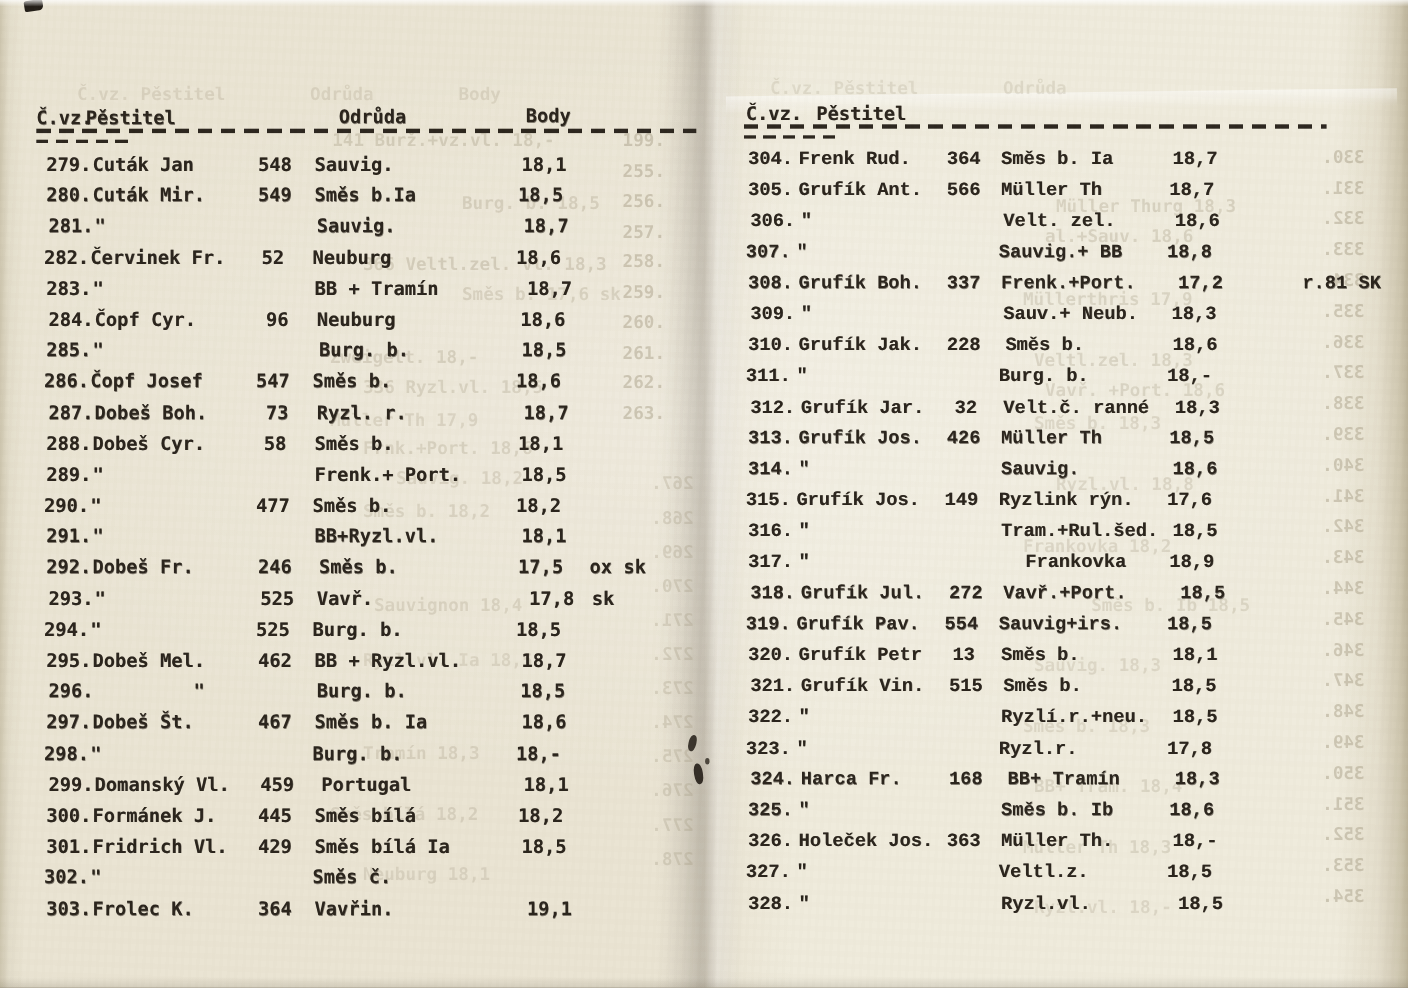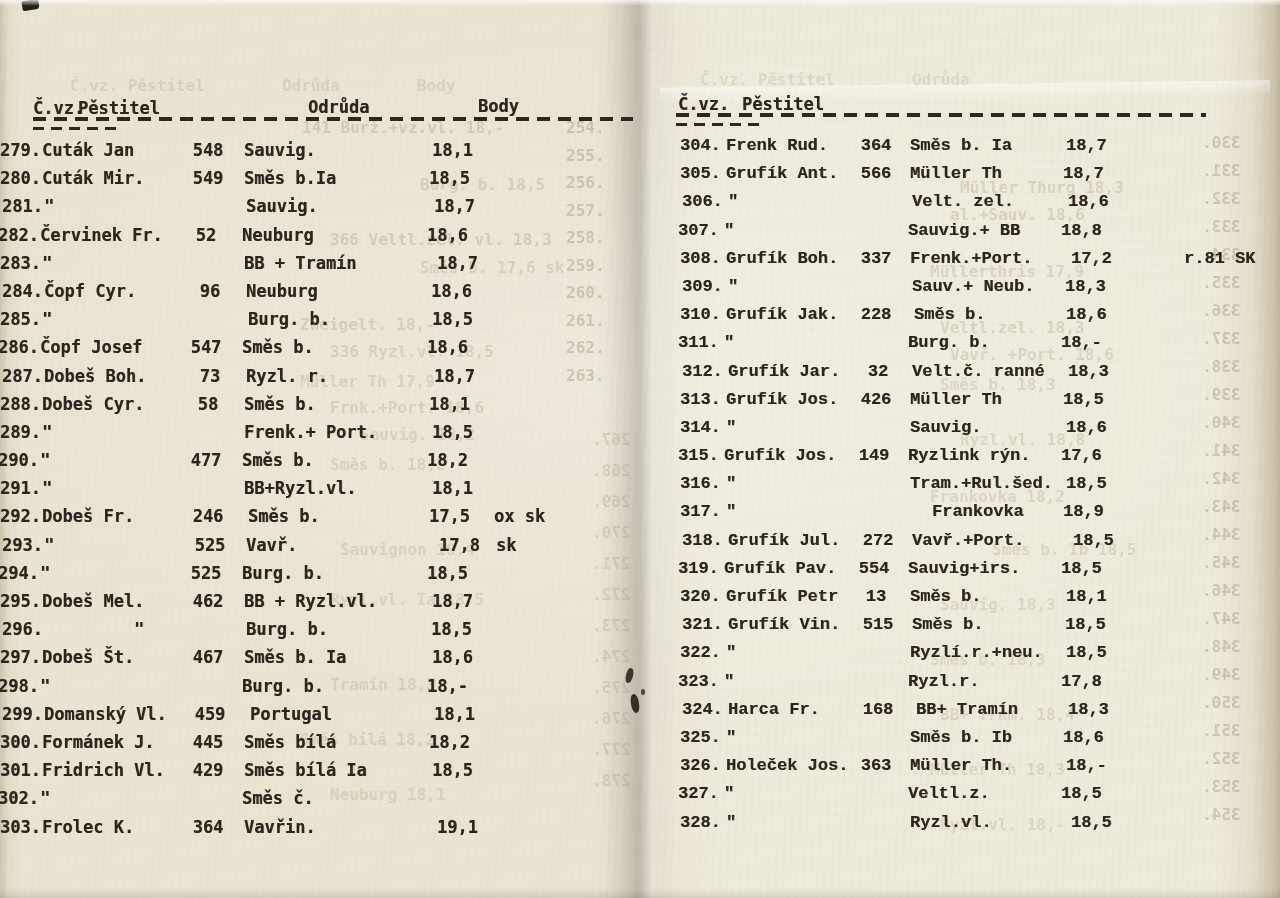--- a/index.html
+++ b/index.html
@@ -39,21 +39,21 @@
   .rule{position:absolute;height:4px;z-index:3;
     background:repeating-linear-gradient(90deg,#2b251d 0 13px, rgba(0,0,0,0) 13px 21px);
     filter:blur(.2px);}
   .rule.sub{height:3px;
     background:repeating-linear-gradient(90deg,#2b251d 0 11px, rgba(0,0,0,0) 11px 18px);}
 
   .rows{position:absolute;z-index:3;}
   .rows-left{left:0;top:140px;width:662px;}
   .rows-right{left:670px;top:136px;width:610px;}
   .row{display:grid;height:28.2px;align-items:start;white-space:pre;}
-  .rows-left  .row{grid-template-columns:42px 146px 40px 190px 62px 1fr;}
+  .rows-left  .row{grid-template-columns:42px 146px 40px 190px 62px 1fr;padding-left:42px;}
   .rows-right .row{grid-template-columns:46px 132px 36px 172px 104px 1fr;padding-left:10px;font-family:Liberation Mono, monospace;}
   .c-sample{text-align:center;}
   .c-variety{padding-left:16px;}
   .rows-left .c-points{padding-left:14px;}
   .c-note{padding-left:14px;}
   .c-grower.indent{padding-left:90px;}
   .c-variety.vindent{padding-left:34px;}
   
   .row:nth-child(3n){transform:translateX(2px);}
   .row:nth-child(4n){transform:translateX(-2px);}
@@ -140,21 +140,21 @@
       <div class="row"><span class="c-num">322.</span><span class="c-grower">"</span><span class="c-sample"></span><span class="c-variety">Ryzlí.r.+neu.</span><span class="c-points">18,5</span><span class="c-note"></span></div>
       <div class="row"><span class="c-num">323.</span><span class="c-grower">"</span><span class="c-sample"></span><span class="c-variety">Ryzl.r.</span><span class="c-points">17,8</span><span class="c-note"></span></div>
       <div class="row"><span class="c-num">324.</span><span class="c-grower">Harca Fr.</span><span class="c-sample">168</span><span class="c-variety">BB+ Tramín</span><span class="c-points">18,3</span><span class="c-note"></span></div>
       <div class="row"><span class="c-num">325.</span><span class="c-grower">"</span><span class="c-sample"></span><span class="c-variety">Směs b. Ib</span><span class="c-points">18,6</span><span class="c-note"></span></div>
       <div class="row"><span class="c-num">326.</span><span class="c-grower">Holeček Jos.</span><span class="c-sample">363</span><span class="c-variety">Müller Th.</span><span class="c-points">18,-</span><span class="c-note"></span></div>
       <div class="row"><span class="c-num">327.</span><span class="c-grower">"</span><span class="c-sample"></span><span class="c-variety">Veltl.z.</span><span class="c-points">18,5</span><span class="c-note"></span></div>
       <div class="row"><span class="c-num">328.</span><span class="c-grower">"</span><span class="c-sample"></span><span class="c-variety">Ryzl.vl.</span><span class="c-points">18,5</span><span class="c-note"></span></div>
     </div>
 
   <div id="ghost-layer">
-      <div class="ghost" style="left: 566px; top: 118px; opacity: 0.4;">254.</div>
+      <div class="ghost" style="left: 566px; top: 118px; opacity: 0.4;">199.</div>
       <div class="ghost" style="left: 566px; top: 145.5px; opacity: 0.4;">255.</div>
       <div class="ghost" style="left: 566px; top: 173px; opacity: 0.4;">256.</div>
       <div class="ghost" style="left: 566px; top: 200.5px; opacity: 0.4;">257.</div>
       <div class="ghost" style="left: 566px; top: 228px; opacity: 0.4;">258.</div>
       <div class="ghost" style="left: 566px; top: 255.5px; opacity: 0.4;">259.</div>
       <div class="ghost" style="left: 566px; top: 283px; opacity: 0.4;">260.</div>
       <div class="ghost" style="left: 566px; top: 310.5px; opacity: 0.4;">261.</div>
       <div class="ghost" style="left: 566px; top: 338px; opacity: 0.4;">262.</div>
       <div class="ghost" style="left: 566px; top: 365.5px; opacity: 0.4;">263.</div>
       <div class="ghost mirror" style="left: 592px; top: 430px; opacity: 0.26;">267.</div>

